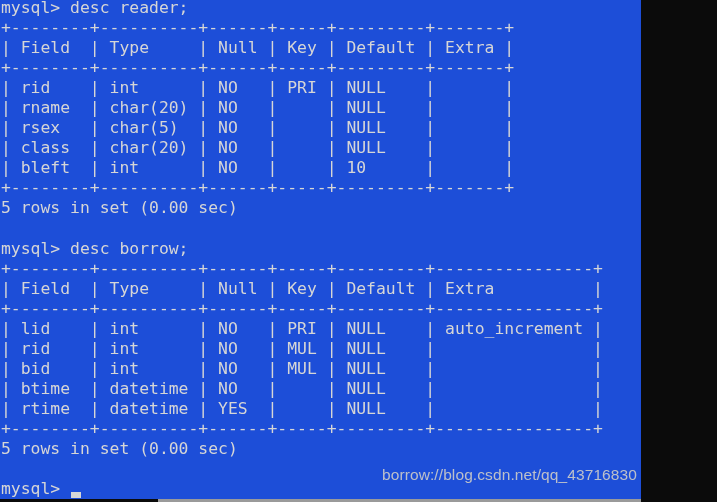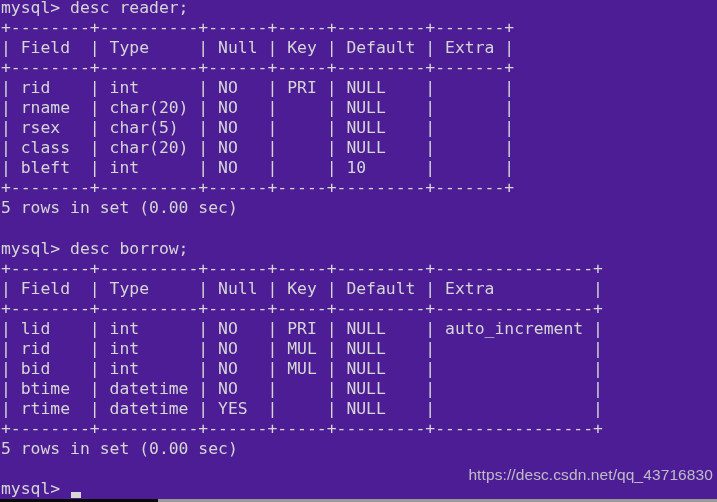--- a/index.html
+++ b/index.html
@@ -11,23 +11,23 @@
     width: 717px;
     height: 502px;
     overflow: hidden;
     position: relative;
     font-family: "DejaVu Sans Mono", "Liberation Mono", monospace;
   }
   #terminal {
     position: absolute;
     left: 0;
     top: 0;
-    width: 717px;
+    width: 641px;
     height: 502px;
-    background: #4c1d95;
+    background: #1d4ed8;
     overflow: hidden;
   }
   .console-text {
     position: absolute;
     left: 1px;
     top: -2px;
     margin: 0;
     padding: 0;
     font-family: "DejaVu Sans Mono", "Liberation Mono", monospace;
     font-size: 16.4px;
@@ -100,18 +100,18 @@
 | bid    | int      | NO   | MUL | NULL    |                |
 | btime  | datetime | NO   |     | NULL    |                |
 | rtime  | datetime | YES  |     | NULL    |                |
 +--------+----------+------+-----+---------+----------------+
 5 rows in set (0.00 sec)
 
 mysql&gt; </pre>
 
   <div class="cursor-block"></div>
 
-  <div class="watermark">https://desc.csdn.net/qq_43716830</div>
+  <div class="watermark">borrow://blog.csdn.net/qq_43716830</div>
 
   <div class="bottom-edge"></div>
   <div class="bottom-edge-left"></div>
 
 </div>
 
 </body></html>

